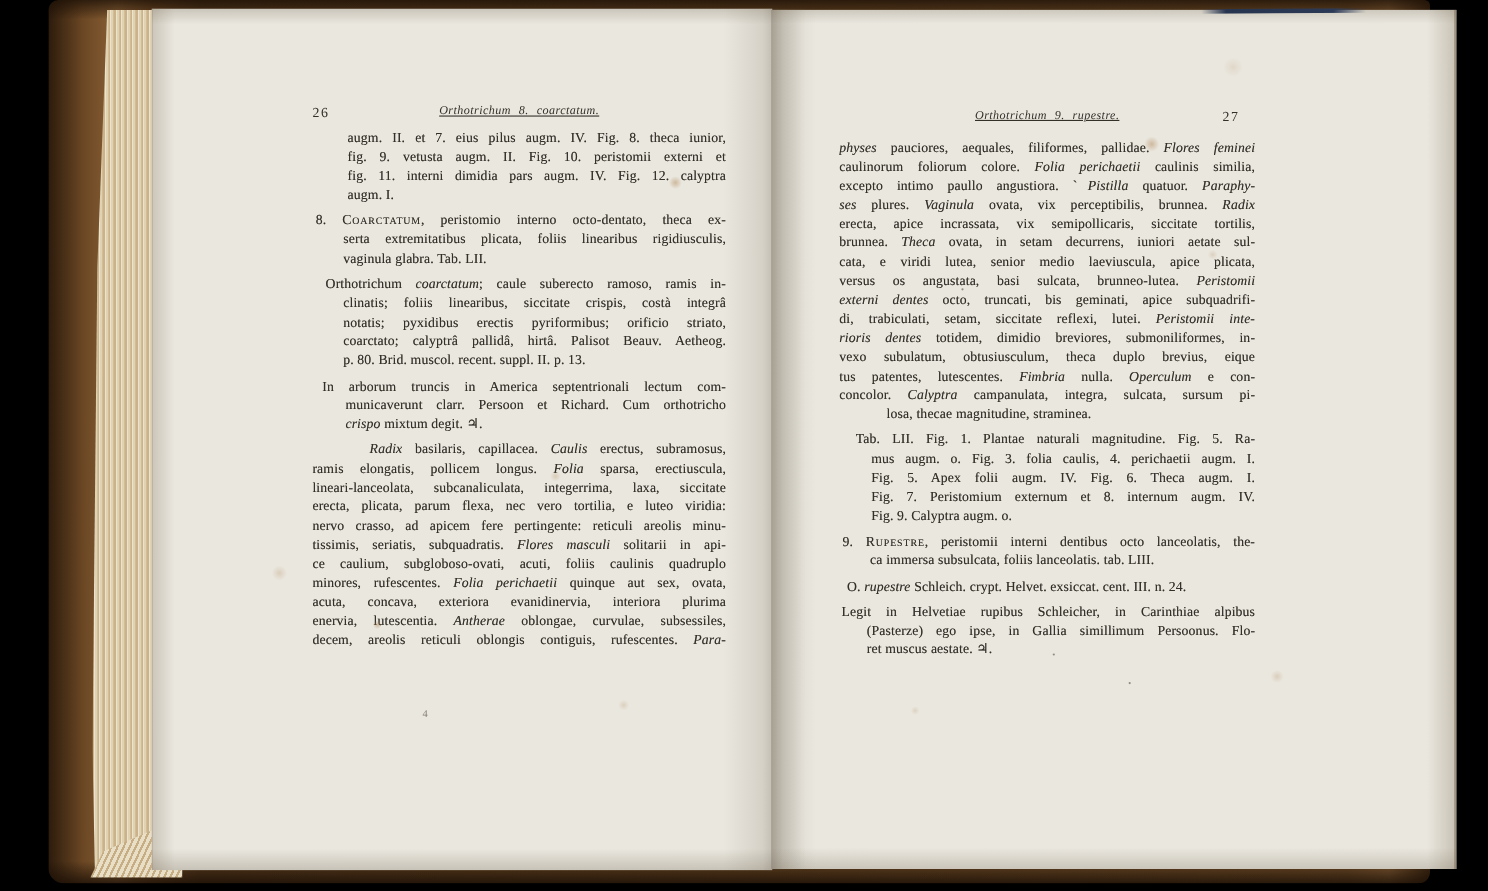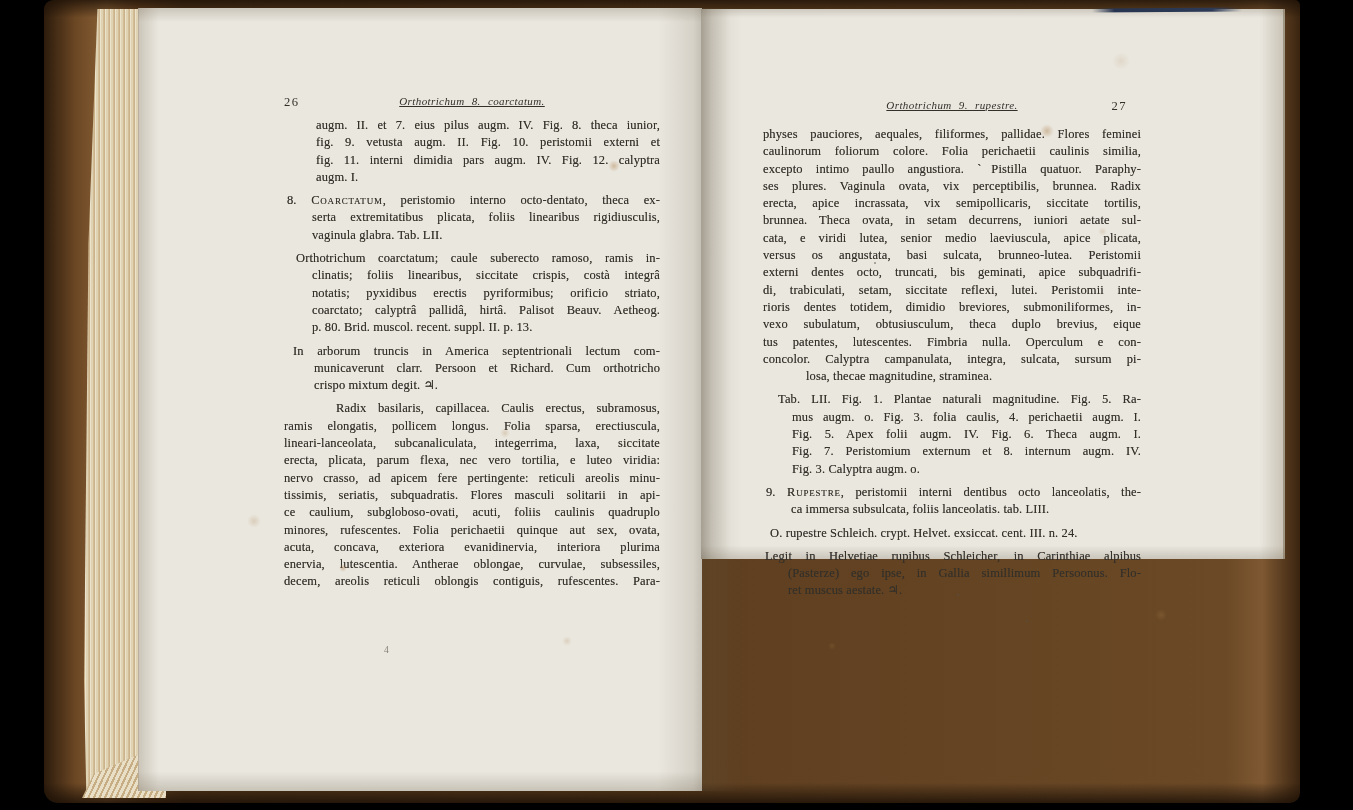--- a/index.html
+++ b/index.html
@@ -32,26 +32,27 @@
   .page{position:absolute;background:var(--paper,#eae7df);}
   .page-left{
     left:138px;top:8px;width:563px;height:783px;
     border-left:1px solid rgba(140,120,95,.5);
     background:
       linear-gradient(180deg, rgba(120,110,90,.28) 0, rgba(120,110,90,0) 1.8%, rgba(120,110,90,0) 97.5%, rgba(120,110,90,.3) 100%),
       linear-gradient(90deg, rgba(120,105,80,.26) 0, rgba(120,105,80,0) 3.5%, rgba(120,105,80,0) 100%),
       var(--paper,#eae7df);
   }
   .page-right{
-    left:701px;top:9px;width:582px;height:550px;
+    left:701px;top:9px;width:582px;height:781px;
     border-right:2px solid rgba(120,100,75,.45);
     background:
       linear-gradient(180deg, rgba(120,110,90,.25) 0, rgba(120,110,90,0) 1.6%, rgba(120,110,90,0) 97.5%, rgba(120,110,90,.28) 100%),
       linear-gradient(90deg, rgba(100,90,70,.30) 0, rgba(100,90,70,0) 5%, rgba(100,90,70,0) 96%, rgba(130,115,90,.30) 100%),
       var(--paper,#eae7df);
+    padding-left: 39px;
   }
   .gutter-shadow{
     position:absolute;left:658px;top:8px;width:84px;height:783px;pointer-events:none;
     background:linear-gradient(90deg, rgba(105,95,75,0) 0%, rgba(105,95,75,.16) 42%, rgba(88,78,60,.26) 52%, rgba(105,95,75,.12) 64%, rgba(105,95,75,0) 100%);
   }
   .top-stain{
     position:absolute;left:1092px;top:8px;width:150px;height:4px;
     background:linear-gradient(90deg, rgba(35,48,76,0), #27344f 15%, #2c3a57 80%, rgba(35,48,76,0));
     transform:rotate(-.3deg);
   }
@@ -76,21 +77,21 @@
   .page-right .text-block{left:62px;top:117px;width:378px;}
   .para{margin:0 0 6px 0;}
   .para:last-child{margin-bottom:0;}
   .line{
     height:17.3px;line-height:17.3px;overflow:hidden;
     text-align:justify;white-space:normal;
   }
   .line::after{content:"";display:inline-block;width:100%;height:0;}
   .line.nj{text-align:left;margin-left:43px;}
   .line.nj::after{content:none;}
-  .it{}
+  .it{font-style:italic;}
   .sc{font-variant:small-caps;letter-spacing:.8px;}
   
   .p-caption .line{margin-left:32px;}
   .p-entry .line{margin-left:28px;} .p-entry .line:first-child{margin-left:3px;}
   .p-ref .line{margin-left:28px;}   .p-ref .line:first-child{margin-left:12px;}
   .p-note .line{margin-left:30px;}  .p-note .line:first-child{margin-left:9px;}
   .p-body .line:first-child{text-indent:52px;}
   .p-tab .line{margin-left:29px;}   .p-tab .line:first-child{margin-left:15px;}
   .p-cite .line{margin-left:7px;}
   .p-hang .line{margin-left:25px;}  .p-hang .line:first-child{margin-left:2px;}
@@ -176,21 +177,21 @@
         <div class="line"><span>vexo subulatum, obtusiusculum, theca duplo brevius, eique</span></div>
         <div class="line"><span>tus patentes, lutescentes. </span><span class="it">Fimbria</span><span> nulla. </span><span class="it">Operculum</span><span> e con-</span></div>
         <div class="line"><span>concolor. </span><span class="it">Calyptra</span><span> campanulata, integra, sulcata, sursum pi-</span></div>
         <div class="line nj"><span>losa, thecae magnitudine, straminea.</span></div>
       </div>
       <div class="para p-tab">
         <div class="line"><span>Tab. LII. Fig. 1. Plantae naturali magnitudine. Fig. 5. Ra-</span></div>
         <div class="line"><span>mus augm. o. Fig. 3. folia caulis, 4. perichaetii augm. I.</span></div>
         <div class="line"><span>Fig. 5. Apex folii augm. IV. Fig. 6. Theca augm. I.</span></div>
         <div class="line"><span>Fig. 7. Peristomium externum et 8. internum augm. IV.</span></div>
-        <div class="line nj"><span>Fig. 3. Calyptra augm. o.</span></div>
+        <div class="line nj"><span>Fig. 9. Calyptra augm. o.</span></div>
       </div>
       <div class="para p-entry">
         <div class="line"><span>9. </span><span class="sc">Rupestre</span><span>, peristomii interni dentibus octo lanceolatis, the-</span></div>
         <div class="line nj"><span>ca immersa subsulcata, foliis lanceolatis. tab. LIII.</span></div>
       </div>
       <div class="para p-cite">
         <div class="line nj"><span>O. </span><span class="it">rupestre</span><span> Schleich. crypt. Helvet. exsiccat. cent. III. n. 24.</span></div>
       </div>
       <div class="para p-hang">
         <div class="line"><span>Legit in Helvetiae rupibus Schleicher, in Carinthiae alpibus</span></div>

